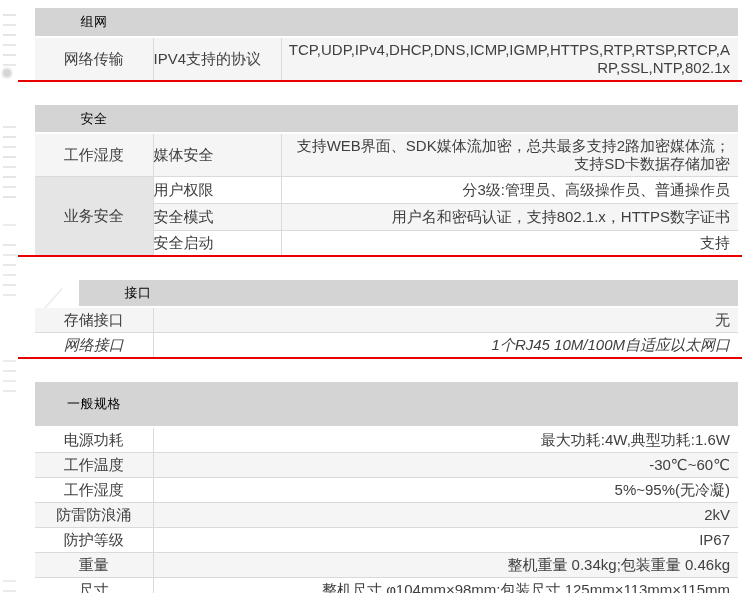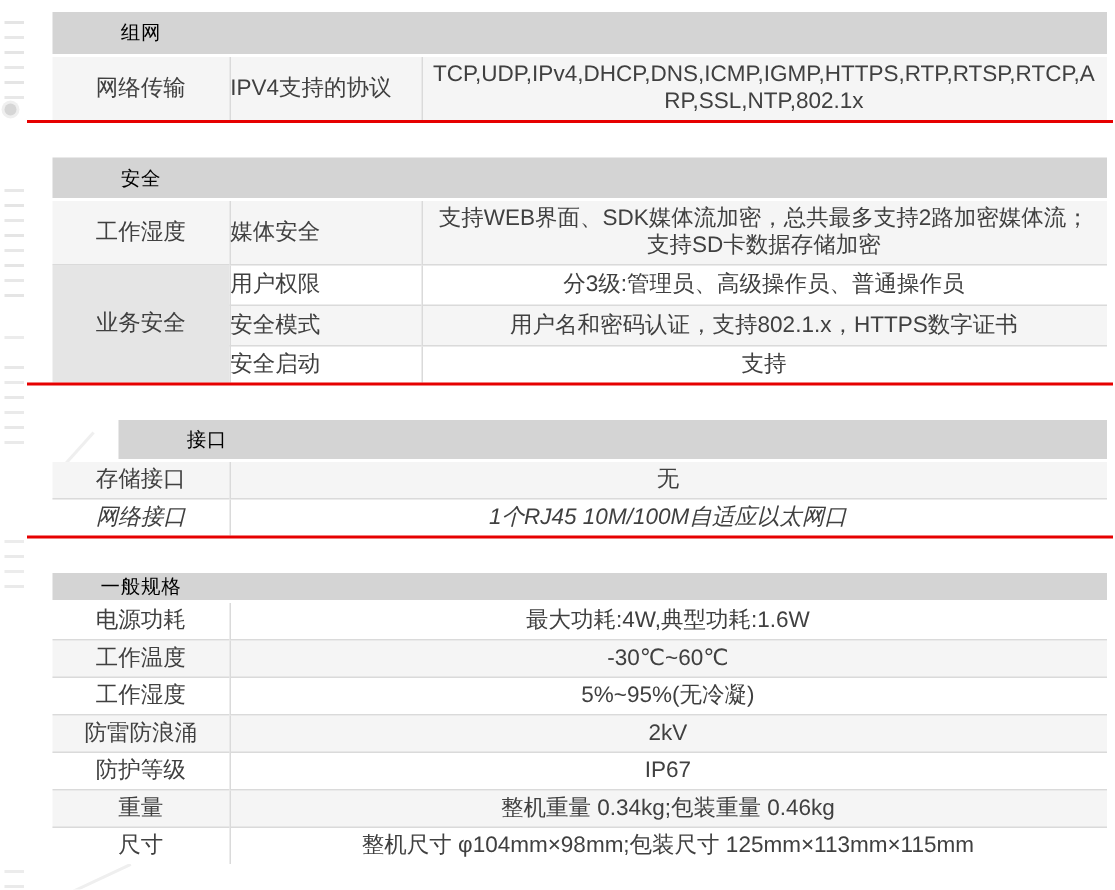--- a/index.html
+++ b/index.html
@@ -50,21 +50,21 @@
     font-size:13px;color:#000000;letter-spacing:.5px;
   }
   table.spec{
     width:703px;border-collapse:collapse;table-layout:fixed;
     margin-top:2px;
     font-size:15px;color:var(--text);
   }
   table.spec td{vertical-align:middle;line-height:18px;}
   td.lbl{width:118px;text-align:center;border-right:1px solid var(--border);}
   td.sub{width:128px;border-right:1px solid var(--border);}
-  td.val{text-align:center;padding:3px 8px 3px 7px;word-break:break-all;}
+  td.val{text-align:right;padding:3px 8px 3px 7px;word-break:break-all;}
   tr.stripe td{background:var(--stripe);}
   tr.plain td{background:#ffffff;}
   td.lbl.spanned{background:#e5e5e5;}
   table.spec tr + tr td{border-top:1px solid var(--border);}
   .rule{
     height:2px;background:var(--red);
     margin-left:-17px;width:724px;
     margin-bottom:23px;
   }
 </style>
@@ -132,21 +132,21 @@
             </tr>
             <tr class="plain" style="height: 22px; font-style: italic;">
               <td class="lbl">网络接口</td>
               <td class="val">1个RJ45 10M/100M自适应以太网口</td>
             </tr>
           </tbody>
         </table>
         <div class="rule"></div>
       </div>
       <div class="section">
-        <div class="sec-header" style="height: 18px; margin-top: 14px;">
+        <div class="sec-header" style="height: 44px; margin-top: 14px;">
           <div class="sec-title">一般规格</div>
         </div>
         <table class="spec">
           <tbody>
             <tr class="plain" style="height: 24px;">
               <td class="lbl">电源功耗</td>
               <td class="val">最大功耗:4W,典型功耗:1.6W</td>
             </tr>
             <tr class="stripe" style="height: 24px;">
               <td class="lbl">工作温度</td>

